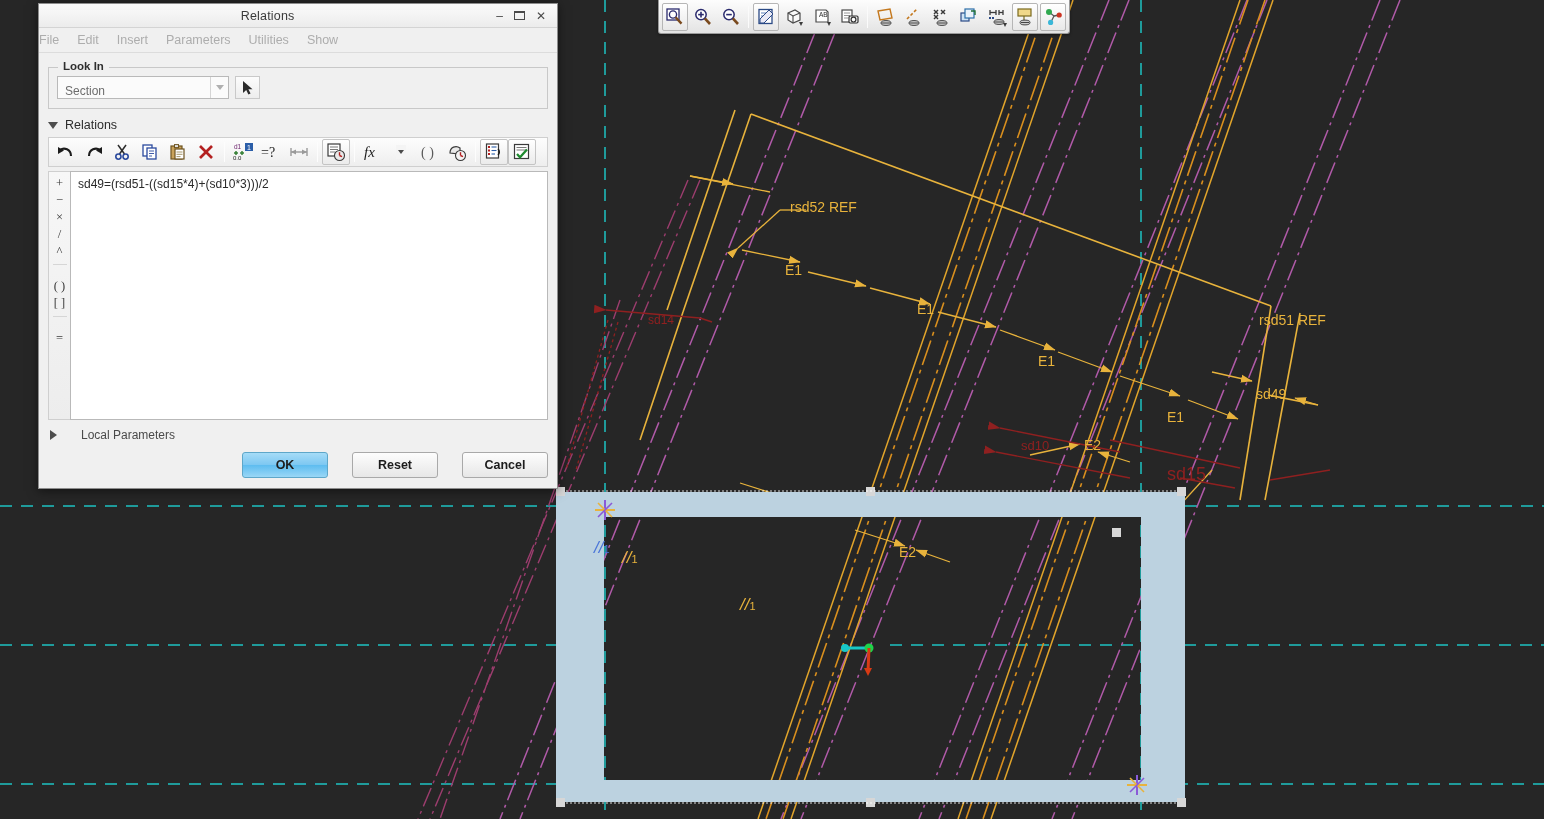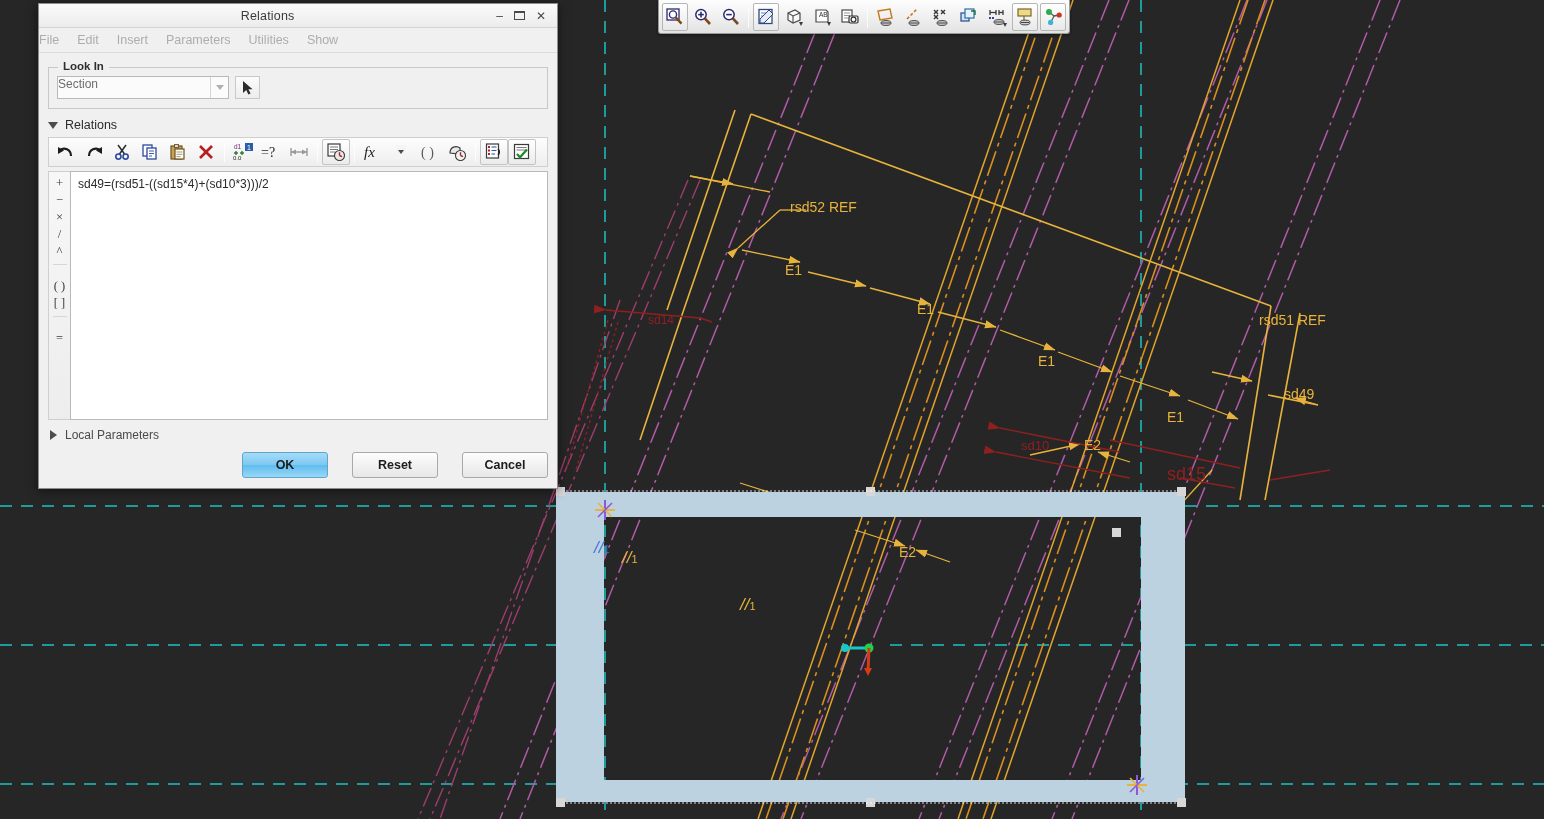--- a/index.html
+++ b/index.html
@@ -107,22 +107,23 @@
   .groupbox > .gb-label {
     position: absolute; top: -8px; left: 9px;
     background: #f0f0f0; padding: 0 5px;
     font-size: 11.5px; color: #2f2f2f; font-weight: bold;
   }
   .lookin-row { display: flex; align-items: center; gap: 6px; margin-top: 2px; }
   .combo {
     height: 23px;
     border: 1px solid #b9b9b9;
     background: #fbfbfb;
-    display: flex; align-items: flex-start;
+    display: flex; align-items: flex-end;
     font-size: 12px; color: #6d6d6d;
+    padding-left: 7px;
     position: relative;
   }
   .combo .cb-arrow {
     position: absolute; right: 0; top: 0; bottom: 0; width: 18px;
     border-left: 1px solid #d5d5d5;
     display: flex; align-items: center; justify-content: center;
   }
   .combo .cb-arrow i {
     width: 0; height: 0;
     border-left: 4px solid transparent; border-right: 4px solid transparent;
@@ -178,21 +179,21 @@
     flex: 1;
     border: 1px solid #b9b9b9;
     background: #ffffff;
     padding: 5px 7px;
     font-size: 12px; color: #2a2a2a;
     overflow: hidden;
     white-space: pre;
   }
 
   .local-params {
-    display: flex; align-items: center; gap: 8px;
+    display: flex; align-items: center; gap: 24px;
     margin-top: 8px; padding-left: 2px;
     flex: 0 0 auto;
     text-align: center;
   }
   .local-params .lp-label { font-size: 12px; color: #4a4a4a; }
 
   .dlg-footer {
     height: 46px;
     display: flex; align-items: center; justify-content: flex-end;
     gap: 24px; padding: 0 9px;
@@ -386,21 +387,21 @@
     </svg>
   </div>
 
   <div id="cad-label-layer">
       <div class="lbl-cad" style="left: 790px; top: 199px; color: rgb(232, 179, 60); font-size: 14px;">rsd52 REF</div>
       <div class="lbl-cad" style="left: 785px; top: 262px; color: rgb(232, 179, 60); font-size: 14px;">E1</div>
       <div class="lbl-cad" style="left: 917px; top: 301px; color: rgb(232, 179, 60); font-size: 14px;">E1</div>
       <div class="lbl-cad" style="left: 1038px; top: 353px; color: rgb(232, 179, 60); font-size: 14px;">E1</div>
       <div class="lbl-cad" style="left: 1167px; top: 409px; color: rgb(232, 179, 60); font-size: 14px;">E1</div>
       <div class="lbl-cad" style="left: 1259px; top: 312px; color: rgb(232, 179, 60); font-size: 14px;">rsd51 REF</div>
-      <div class="lbl-cad" style="left: 1284px; top: 386px; color: rgb(232, 179, 60); font-size: 14px;">sd49</div>
+      <div class="lbl-cad" style="left: 1256px; top: 386px; color: rgb(232, 179, 60); font-size: 14px;">sd49</div>
       <div class="lbl-cad" style="left: 1084px; top: 437px; color: rgb(232, 179, 60); font-size: 14px;">E2</div>
       <div class="lbl-cad" style="left: 899px; top: 544px; color: rgb(232, 179, 60); font-size: 14px;">E2</div>
       <div class="lbl-cad" style="left: 1021px; top: 438px; color: rgb(143, 32, 32); font-size: 13px;">sd10</div>
       <div class="lbl-cad" style="left: 1167px; top: 464px; color: rgb(143, 32, 32); font-size: 18px;">sd15</div>
       <div class="lbl-cad" style="left: 648px; top: 313px; color: rgb(143, 32, 32); font-size: 12px;">sd14</div>
     </div>
   <div id="cad-constraint-layer">
       <div class="lbl-cad" style="left: 594px; top: 538px; color: rgb(74, 116, 216); font-size: 17px; font-style: italic;"><span>//</span><span style="font-size: 11px; font-style: normal;">1</span></div>
       <div class="lbl-cad" style="left: 622px; top: 548px; color: rgb(232, 179, 60); font-size: 17px; font-style: italic;"><span>//</span><span style="font-size: 11px; font-style: normal;">1</span></div>
       <div class="lbl-cad" style="left: 740px; top: 595px; color: rgb(232, 179, 60); font-size: 17px; font-style: italic;"><span>//</span><span style="font-size: 11px; font-style: normal;">1</span></div>

